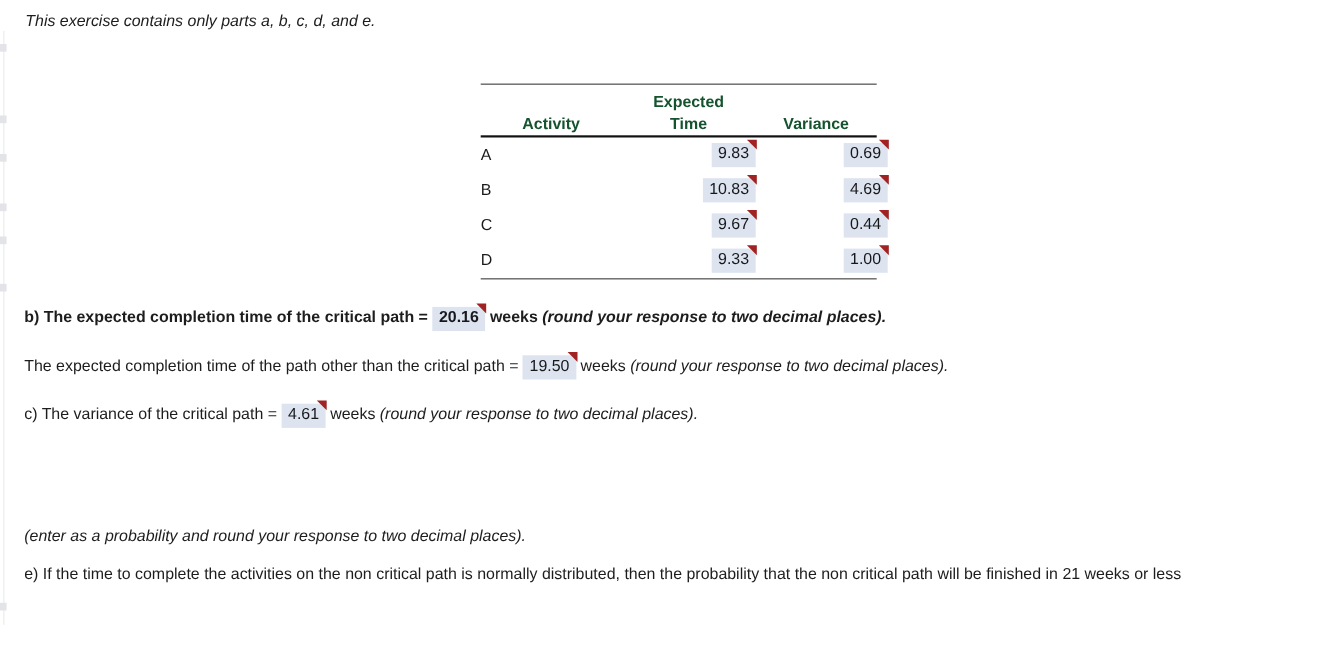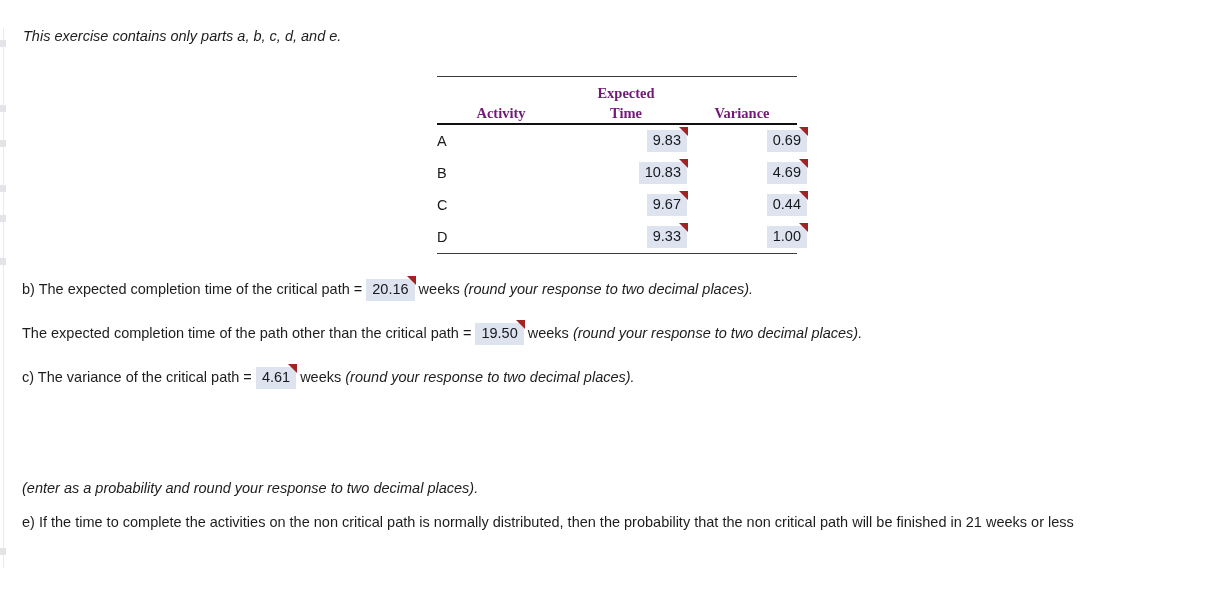--- a/index.html
+++ b/index.html
@@ -95,25 +95,24 @@
     width: 360px;
   }
   table.data {
     border-collapse: collapse;
     width: 360px;
     table-layout: fixed;
   }
   table.data th {
     font-size: 14.5px;
     font-weight: bold;
-    color: #701a75;
+    color: #14532d;
     padding: 0;
     line-height: 20px;
     vertical-align: bottom;
-    font-family: Liberation Serif, serif;
   }
   table.data td {
     font-size: 14.5px;
     color: #1a1a1a;
     padding: 0;
     height: 32px;
     vertical-align: middle;
   }
   .col-act { width: 128px; }
   .col-et  { width: 122px; text-align: right;  padding-right: 10px !important; }
@@ -129,21 +128,21 @@
 
   <div class="gutter-line"></div>
   <div class="gutter-tick" style="top:40px"></div>
   <div class="gutter-tick" style="top:105px"></div>
   <div class="gutter-tick" style="top:140px"></div>
   <div class="gutter-tick" style="top:185px"></div>
   <div class="gutter-tick" style="top:215px"></div>
   <div class="gutter-tick" style="top:258px"></div>
   <div class="gutter-tick" style="top:548px"></div>
 
-  <div class="line it" style="left:23px; top:27px;">This exercise contains only parts a, b, c, d, and e.</div>
+  <div class="line it" style="left:23px; top:11px;">This exercise contains only parts a, b, c, d, and e.</div>
 
 
   <div class="tbl">
     <div class="rule-top"></div>
     <table class="data">
       <tbody>
           <tr>
         <th class="col-act">Activity</th>
         <th class="col-et th-pad-top" style="text-align:center; padding-right:0 !important;">
           <span class="hdr-2line">Expected</span>
@@ -174,21 +173,21 @@
           <tr>
             <td class="col-act">D</td>
             <td class="col-et"><span class="ansbox">9.33</span></td>
             <td class="col-var"><span class="ansbox">1.00</span></td>
           </tr>
         </tbody>
     </table>
     <div class="rule-bot"></div>
   </div>
 
-  <div class="line" style="left:22px; top:279px;">
+  <div class="line" style="left:22px; top:279px;font-weight:bold;">
     <span>b) The expected completion time of the critical path = </span><span class="ansbox">20.16</span><span> weeks </span><span class="it">(round your response to two decimal places).</span>
   </div>
 
   <div class="line" style="left:22px; top:323px;">
     <span>The expected completion time of the path other than the critical path =  </span><span class="ansbox">19.50</span><span> weeks </span><span class="it">(round your response to two decimal places).</span>
   </div>
 
   <div class="line" style="left:22px; top:367px;">
     <span>c) The variance of the critical path = </span><span class="ansbox">4.61</span><span> weeks </span><span class="it">(round your response to two decimal places).</span>
   </div>

